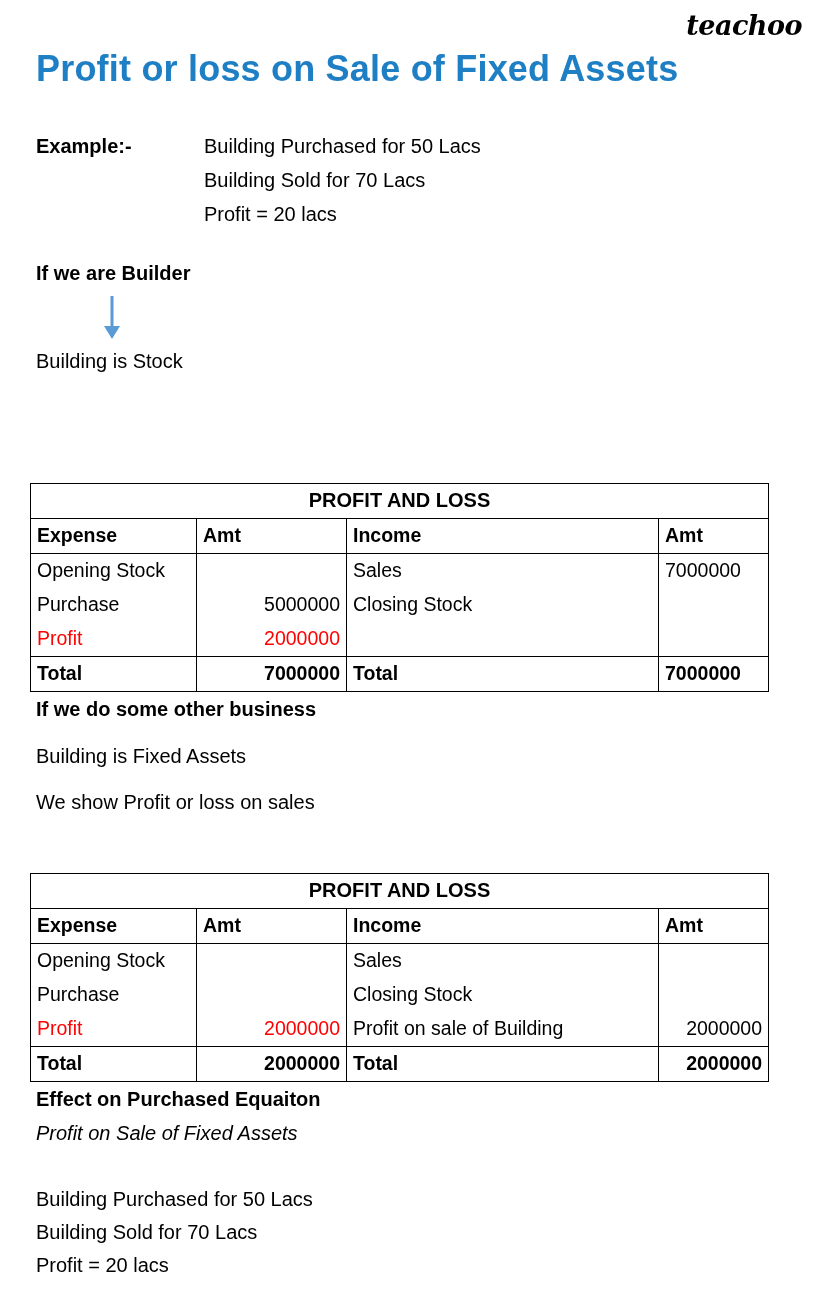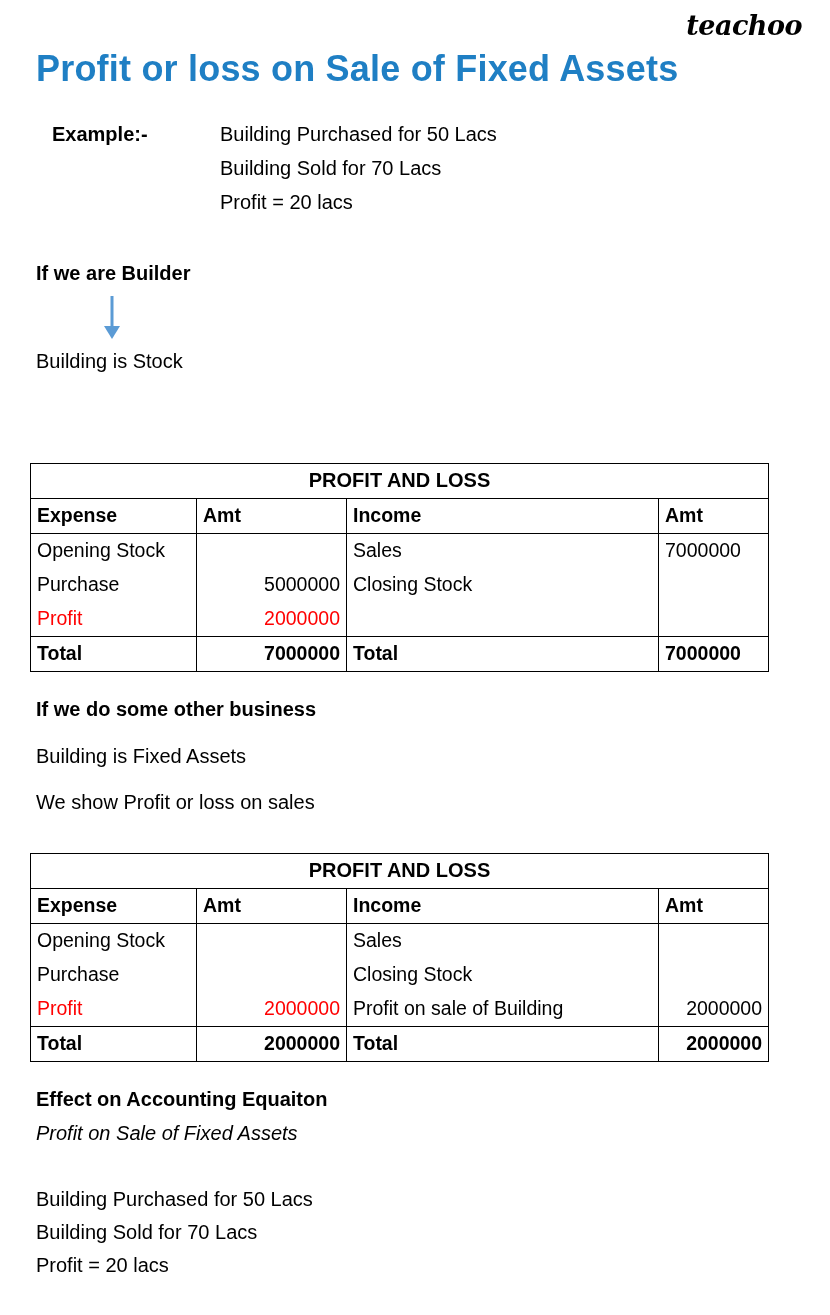--- a/index.html
+++ b/index.html
@@ -36,24 +36,23 @@
     position: absolute;
     top: 48px;
     left: 36px;
     font-size: 36px;
     font-weight: bold;
     color: #1f7fc4;
     letter-spacing: 0.2px;
   }
   .example-block {
     position: absolute;
-    top: 117px;
+    top: 129px;
     left: 36px;
     width: 700px;
-    margin-left: 16px;
   }
   .example-row {
     display: flex;
     align-items: flex-start;
   }
   .example-label {
     font-size: 20px;
     font-weight: bold;
     width: 168px;
     flex: 0 0 168px;
@@ -81,20 +80,21 @@
     width: 24px;
     height: 44px;
   }
   table.pl {
     position: absolute;
     left: 30px;
     width: 738px;
     border-collapse: collapse;
     font-size: 19.5px;
     table-layout: fixed;
+    margin-top: 20px;
   }
   table.pl td {
     border: 1px solid #000000;
     padding: 2px 6px;
     vertical-align: top;
     height: 30px;
     line-height: 28px;
   }
   .hdr-title {
     text-align: center;
@@ -245,20 +245,20 @@
       </tr>
       <tr>
         <td class="bold">Total</td>
         <td class="num bold">2000000</td>
         <td class="bold">Total</td>
         <td class="num bold">2000000</td>
       </tr>
     </tbody>
   </table>
 
-  <div class="effect-head" style="top:1088px;">Effect on Accounting Equaiton</div>
+  <div class="effect-head" style="top:1088px;">Effect on Purchased Equaiton</div>
   <div class="effect-sub" style="top:1122px;">Profit on Sale of Fixed Assets</div>
 
   <div class="tail-line" style="top:1188px;">Building Purchased for 50 Lacs</div>
   <div class="tail-line" style="top:1221px;">Building Sold for 70 Lacs</div>
   <div class="tail-line" style="top:1254px;">Profit = 20 lacs</div>
 
 </div>
 
 </body></html>

